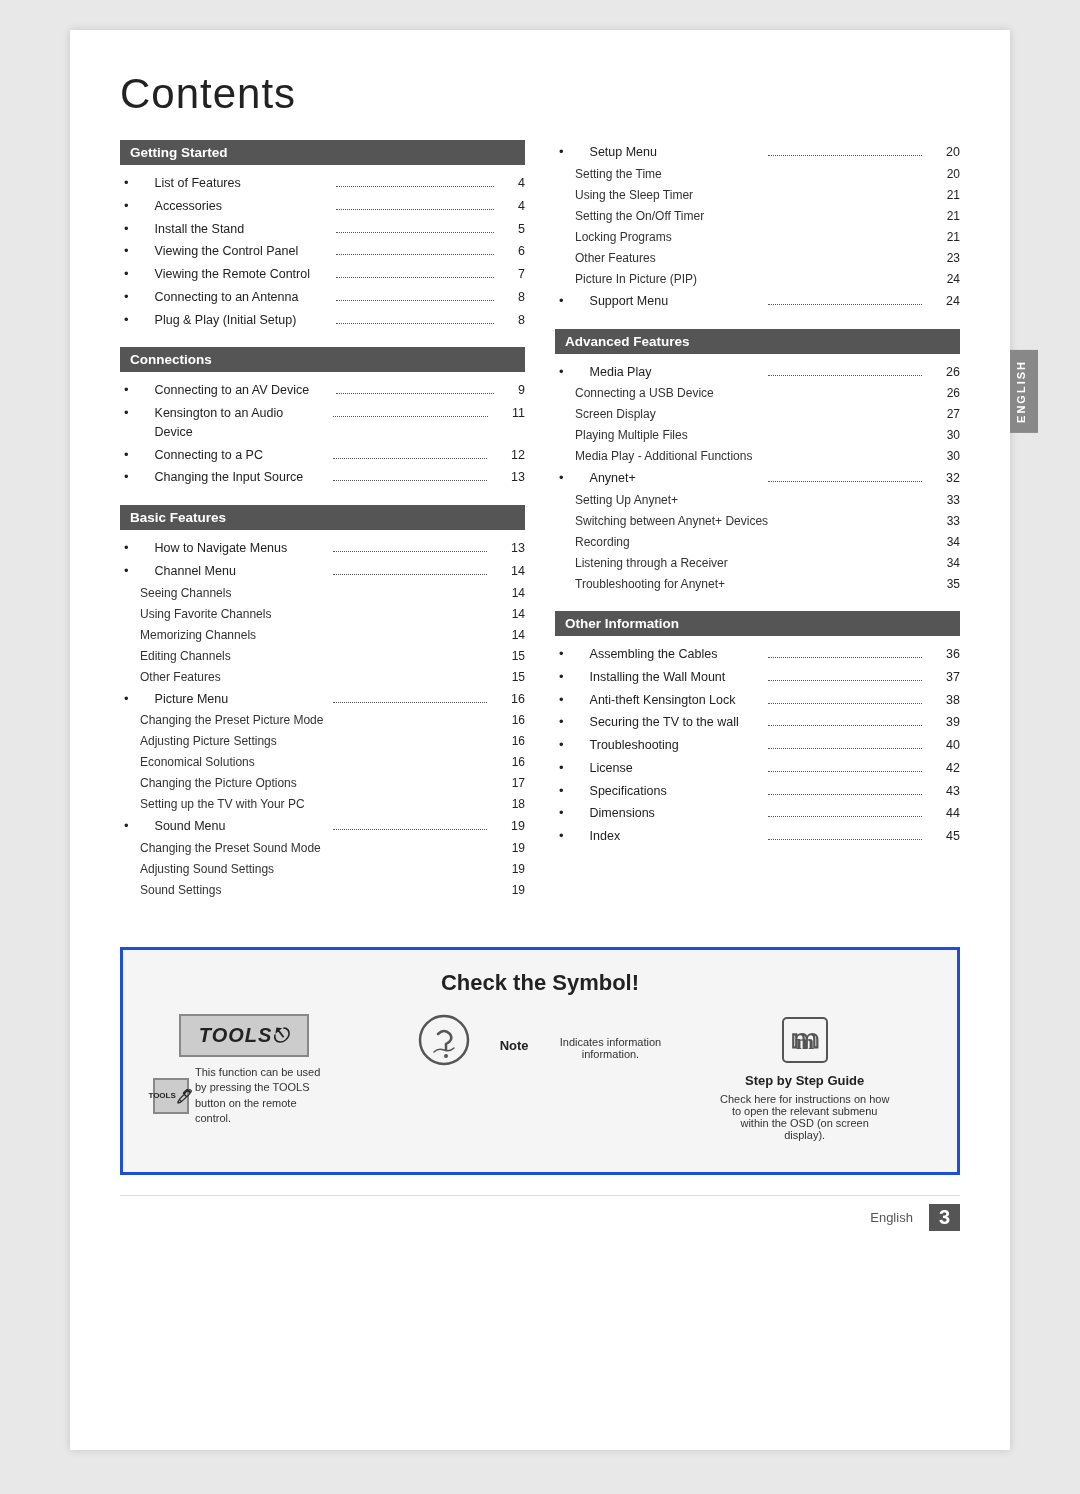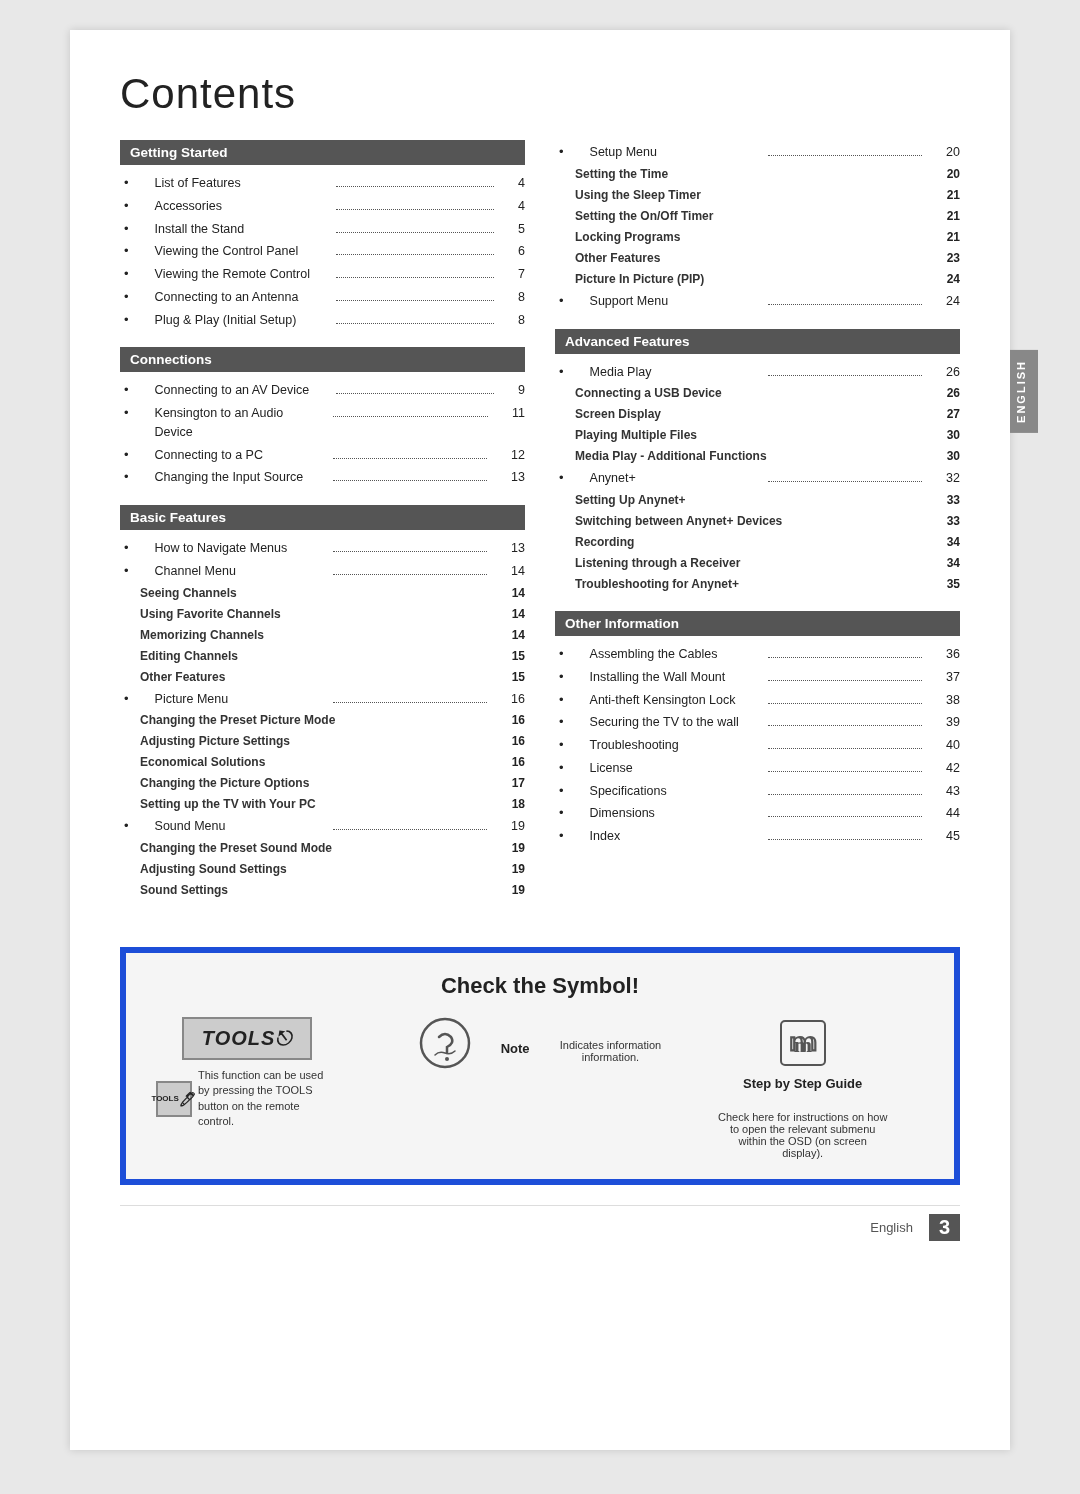--- a/index.html
+++ b/index.html
@@ -57,21 +57,20 @@
       padding-left: 4px;
     }
     .toc-item.bullet::before {
       content: "•";
       margin-right: 6px;
       font-size: 13px;
       flex-shrink: 0;
     }
     .toc-item.sub {
       padding-left: 20px;
-      font-weight: bold;
     }
     .toc-label {
       flex: 1;
     }
     .toc-dots {
       flex: 1;
       border-bottom: 1px dotted #555;
       margin: 0 4px 3px 4px;
       min-width: 10px;
     }
@@ -99,23 +98,23 @@
       letter-spacing: 2px;
       writing-mode: vertical-rl;
       transform: rotate(180deg);
       padding: 10px 5px;
       width: 28px;
     }
 
     
     .symbol-section {
       background: #f5f5f5;
-      border: 6px solid #1d4ed8;
+      border: 3px solid #1d4ed8;
       margin-top: 30px;
-      padding: 20px 30px 20px 30px;
+      padding: 20px 30px 31px 30px;
     }
     .symbol-title {
       text-align: center;
       font-size: 22px;
       font-weight: bold;
       margin-bottom: 18px;
       color: #222;
     }
     .symbol-row {
       display: flex;
@@ -508,21 +507,21 @@
       </div>
 
       <div class="symbol-right">
         <div style="margin-bottom:4px;">
           <svg width="52" height="52" viewBox="0 0 52 52" fill="none" xmlns="http://www.w3.org/2000/svg">
             <rect x="4" y="4" width="44" height="44" rx="4" stroke="#555" stroke-width="2" fill="none"></rect>
             <text x="26" y="34" font-size="26" font-weight="bold" fill="#555" text-anchor="middle" font-family="serif">𝕞</text>
             <text x="26" y="35" font-size="22" font-weight="bold" fill="#555" text-anchor="middle" font-family="Georgia, serif">m</text>
           </svg>
         </div>
-        <div style="font-size:13px;font-weight:bold;margin-bottom:20px;">Step by Step Guide</div>
+        <div style="font-size:13px;font-weight:bold;margin-bottom:5px;">Step by Step Guide</div>
         <div style="font-size:11px;color:#333;text-align:center;max-width:170px;">Check here for instructions on how to open the relevant submenu within the OSD (on screen display).</div>
       </div>
 
     </div>
   </div>
 
   <div class="page-footer">
     <span class="footer-lang">English</span>
     <span class="footer-num">3</span>
   </div>

